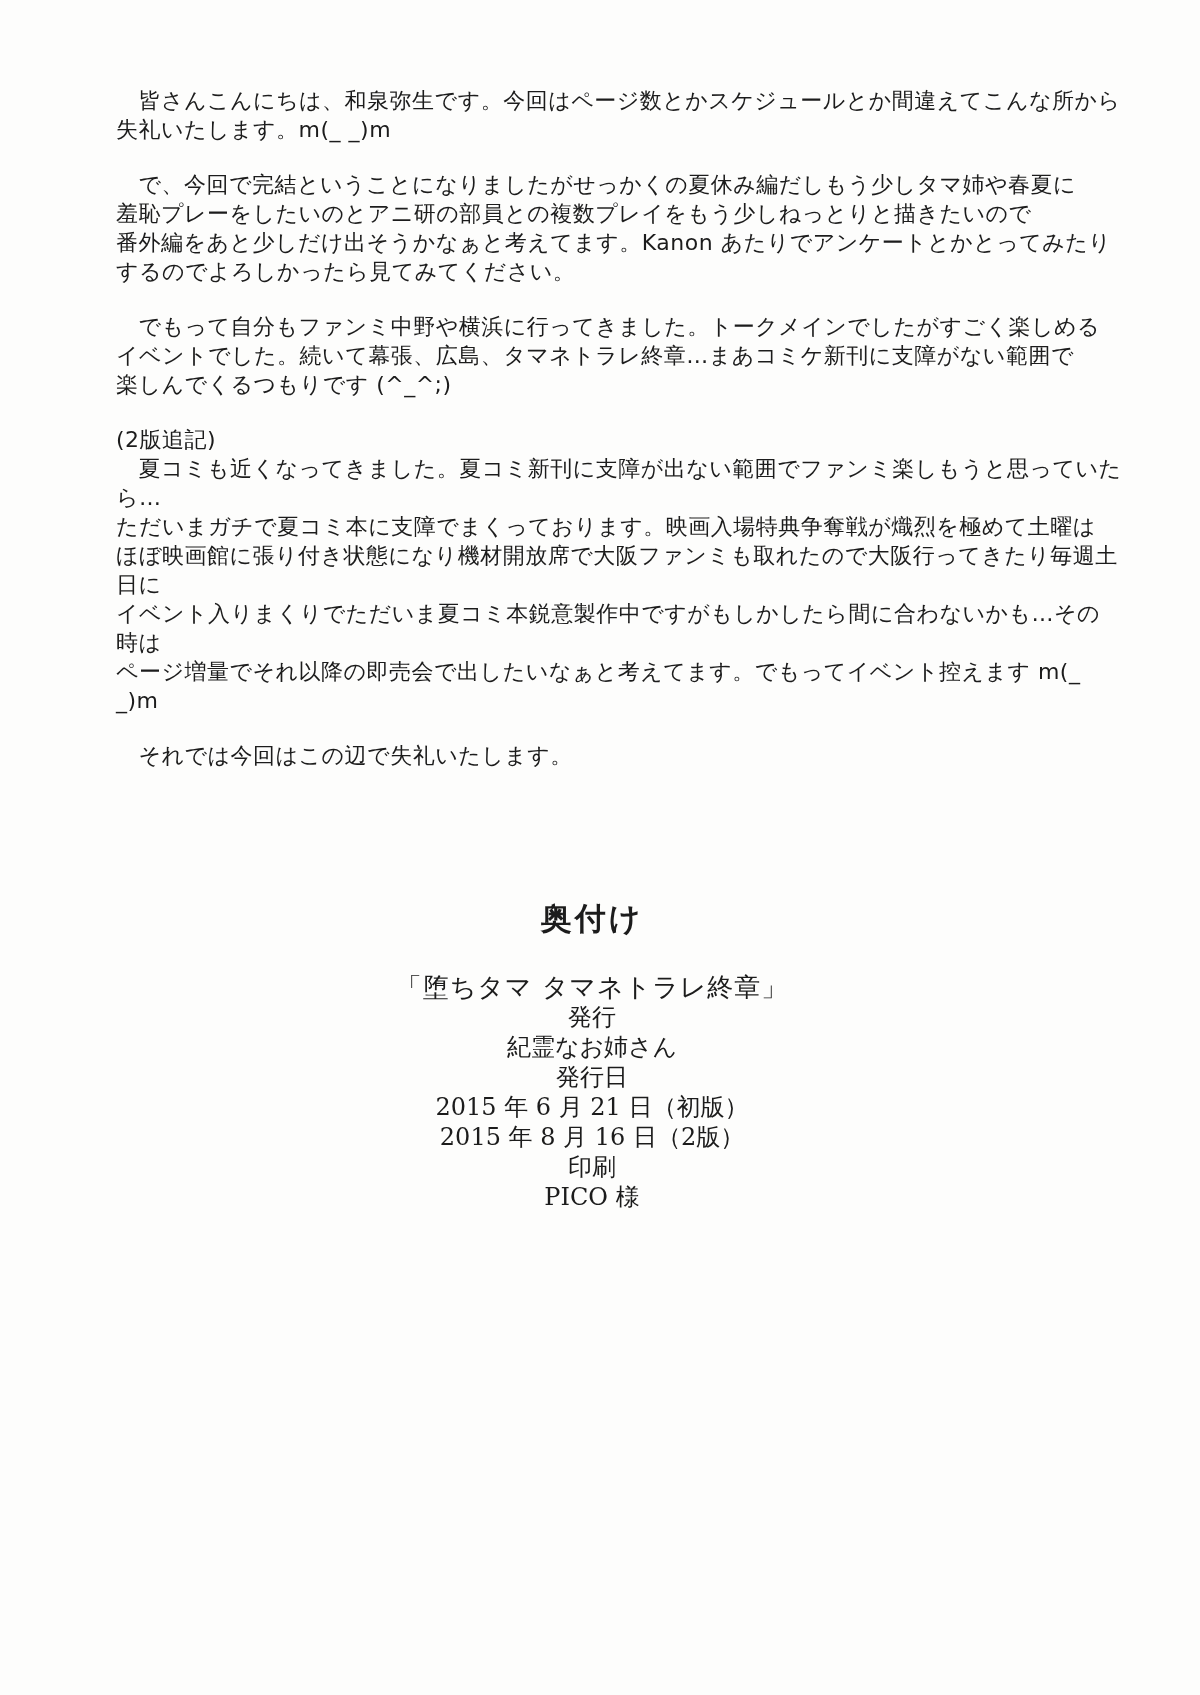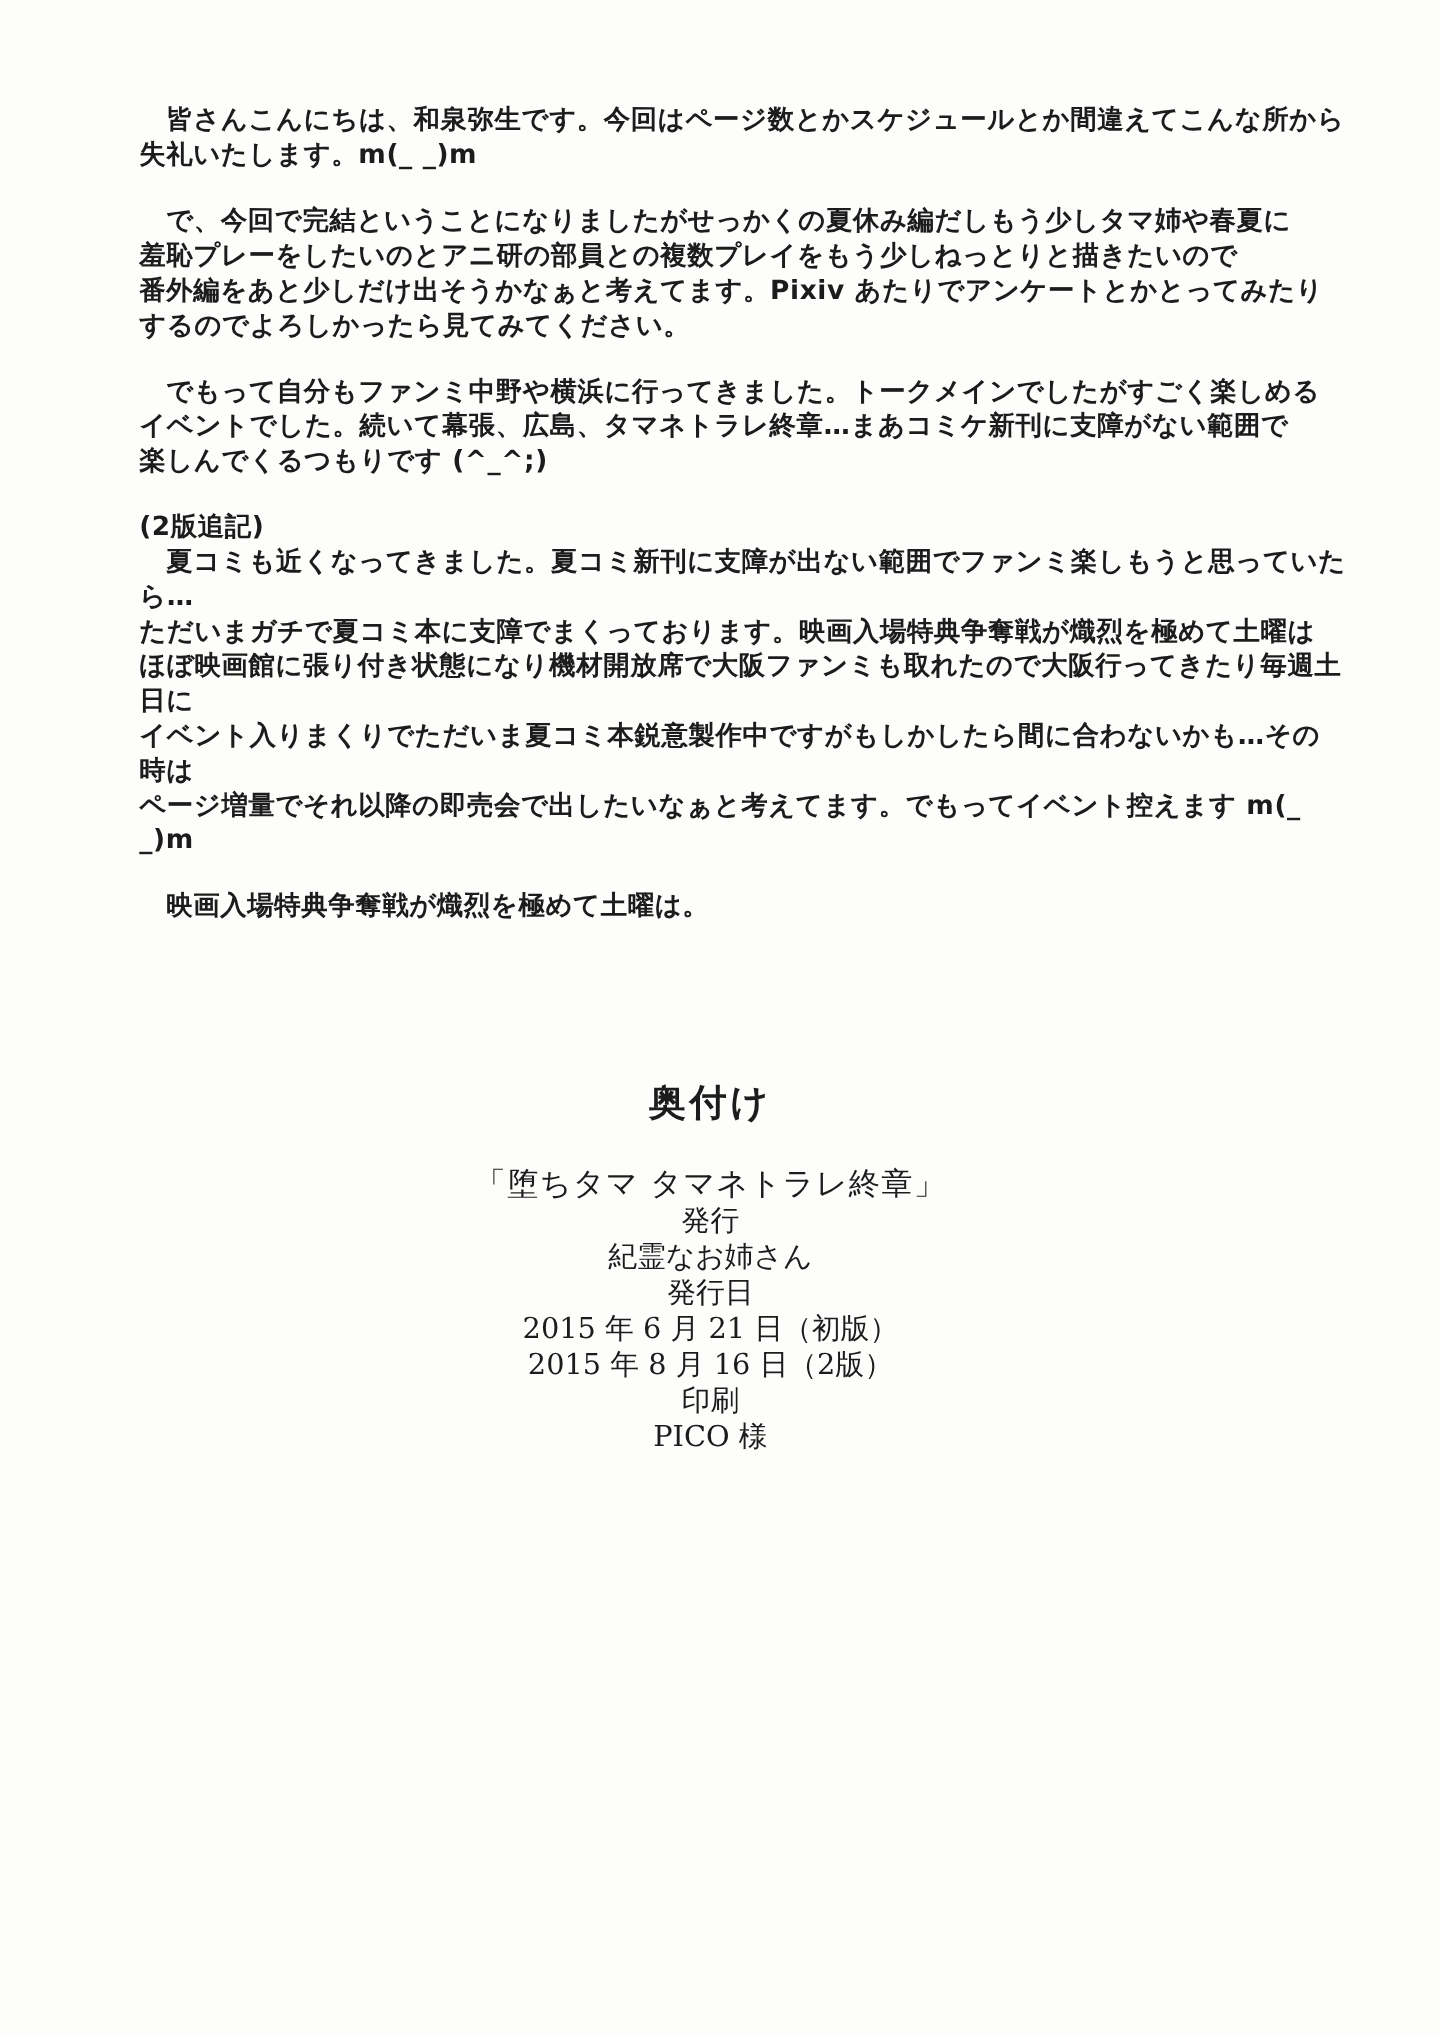--- a/index.html
+++ b/index.html
@@ -20,21 +20,20 @@
     padding: 86px 78px 0 116px;
     font-family: "DejaVu Sans", "Liberation Sans", sans-serif;
     font-size: 22px;
     line-height: 29px;
     letter-spacing: 0.5px;
   }
   .para {
     margin: 0 0 26px 0;
     white-space: pre-line;
     text-align: left;
-    font-weight: bold;
   }
   .colophon {
     margin-top: 128px;
     text-align: center;
     font-family: "DejaVu Serif", "Liberation Serif", serif;
     transform: translateX(-8px);
   }
   .colophon-heading {
     font-size: 31px;
     font-weight: bold;
@@ -54,32 +53,32 @@
 </head>
 <body>
 
 <div class="page">
 
   <div class="afterword">
     <p class="para">　皆さんこんにちは、和泉弥生です。今回はページ数とかスケジュールとか間違えてこんな所から
 失礼いたします。m(_ _)m</p>
     <p class="para">　で、今回で完結ということになりましたがせっかくの夏休み編だしもう少しタマ姉や春夏に
 羞恥プレーをしたいのとアニ研の部員との複数プレイをもう少しねっとりと描きたいので
-番外編をあと少しだけ出そうかなぁと考えてます。Pixiv あたりでアンケートとかとってみたり
+番外編をあと少しだけ出そうかなぁと考えてます。Kanon あたりでアンケートとかとってみたり
 するのでよろしかったら見てみてください。</p>
     <p class="para">　でもって自分もファンミ中野や横浜に行ってきました。トークメインでしたがすごく楽しめる
 イベントでした。続いて幕張、広島、タマネトラレ終章…まあコミケ新刊に支障がない範囲で
 楽しんでくるつもりです (^_^;)</p>
     <p class="para">(2版追記)
 　夏コミも近くなってきました。夏コミ新刊に支障が出ない範囲でファンミ楽しもうと思っていたら…
 ただいまガチで夏コミ本に支障でまくっております。映画入場特典争奪戦が熾烈を極めて土曜は
 ほぼ映画館に張り付き状態になり機材開放席で大阪ファンミも取れたので大阪行ってきたり毎週土日に
 イベント入りまくりでただいま夏コミ本鋭意製作中ですがもしかしたら間に合わないかも…その時は
 ページ増量でそれ以降の即売会で出したいなぁと考えてます。でもってイベント控えます m(_ _)m</p>
-    <p class="para">　映画入場特典争奪戦が熾烈を極めて土曜は。</p>
+    <p class="para">　それでは今回はこの辺で失礼いたします。</p>
   </div>
 
   <div class="colophon">
     <p class="colophon-heading">奥付け</p>
     <p class="colophon-line title">「堕ちタマ タマネトラレ終章」</p>
     <p class="colophon-line">発行</p>
     <p class="colophon-line">紀霊なお姉さん</p>
     <p class="colophon-line">発行日</p>
     <p class="colophon-line">2015 年 6 月 21 日（初版）</p>
     <p class="colophon-line">2015 年 8 月 16 日（2版）</p>

